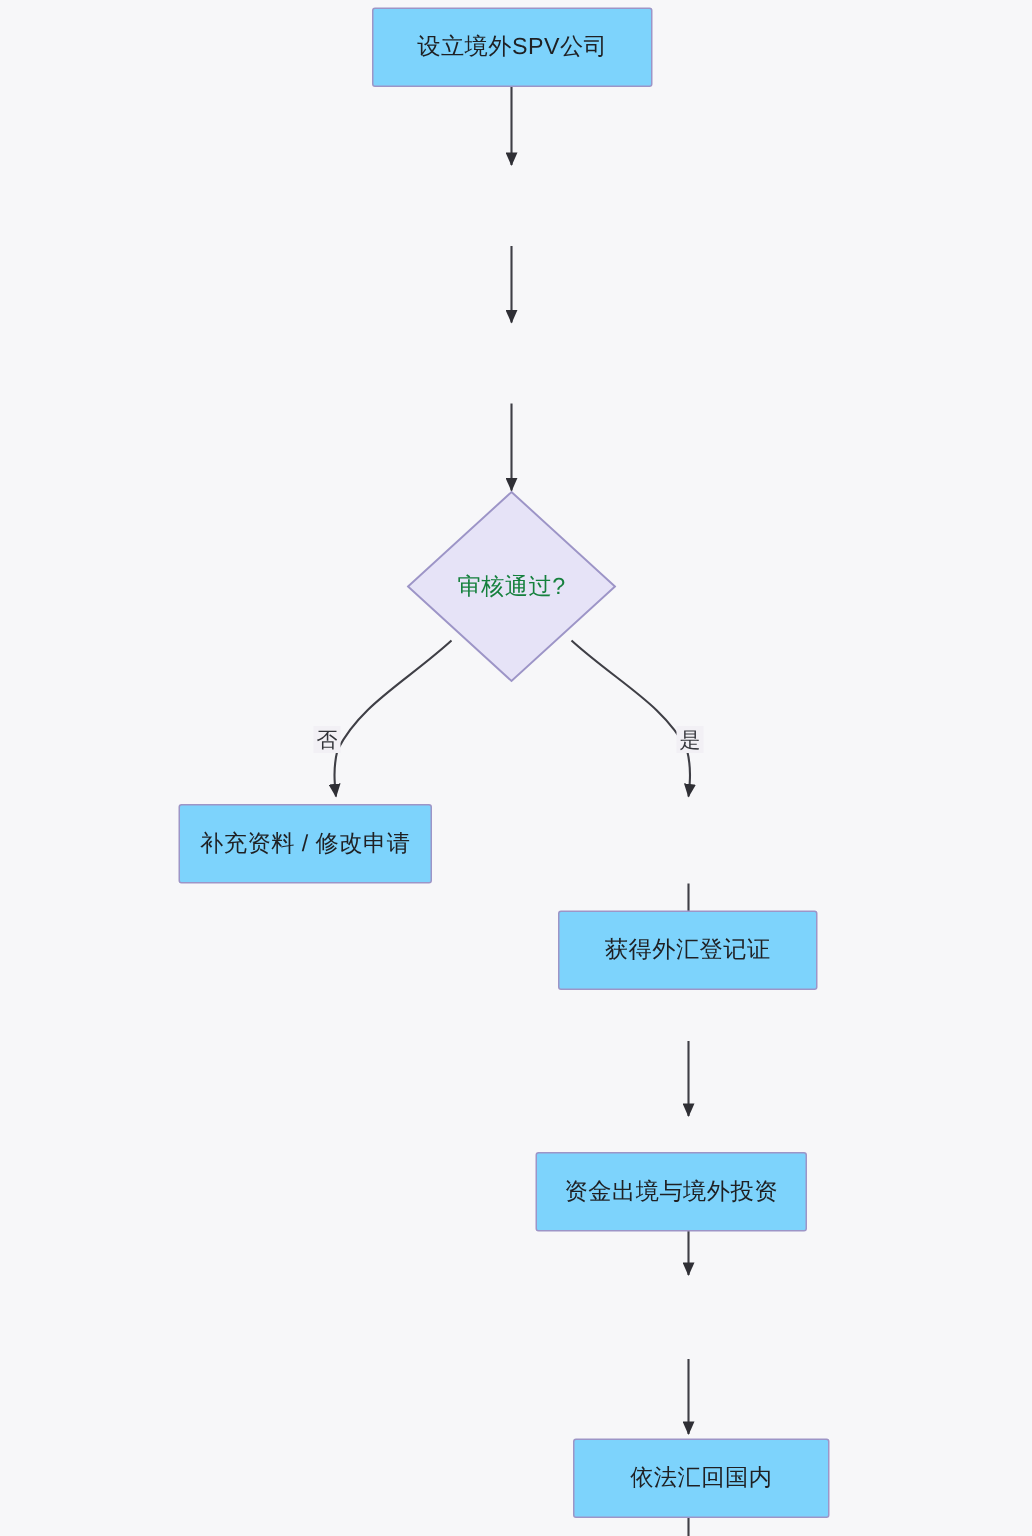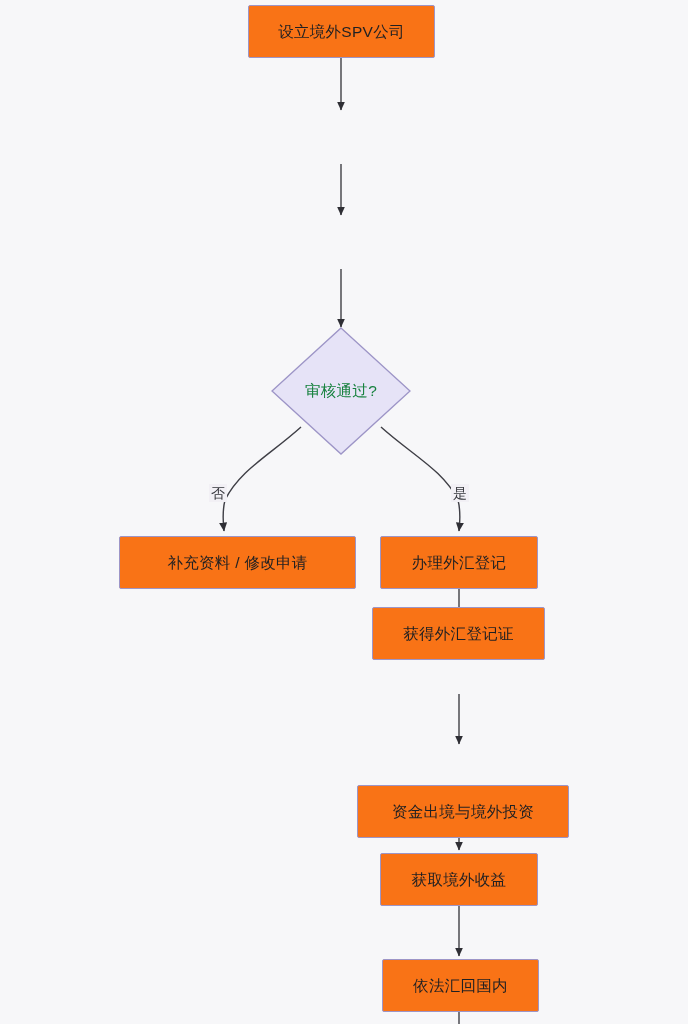--- a/index.html
+++ b/index.html
@@ -22,21 +22,21 @@
     position: absolute;
     left: 0;
     top: 0;
     width: 688px;
     height: 1024px;
     pointer-events: none;
   }
   .node {
     position: absolute;
     box-sizing: border-box;
-    background: #f97316;
+    background: #7dd3fc;
     border: 1.2px solid #9d95c7;
     border-radius: 2px;
     display: flex;
     align-items: center;
     justify-content: center;
     color: #1f2023;
     font-size: 15.5px;
     letter-spacing: 0.3px;
     white-space: nowrap;
   }
@@ -121,37 +121,31 @@
     <svg class="decision-shape" viewBox="0 0 140 128" preserveAspectRatio="none" xmlns="http://www.w3.org/2000/svg">
       <polygon points="70,1 139,64 70,127 1,64" fill="#e6e3f7" stroke="#9d95c7" stroke-width="1.3"></polygon>
     </svg>
     <div class="decision-text">审核通过?</div>
   </div>
 
   <div class="edge-label" style="left:209px; top:484px;">否</div>
 
   <div class="edge-label" style="left:451px; top:484px;">是</div>
 
-  <div class="node" style="left:119px; top:536px; width:237px; height:53px;">
+  <div class="node" style="left:119px; top:536px; width:169px; height:53px;">
     <span class="node-label">补充资料 / 修改申请</span>
   </div>
 
-  <div class="node" style="left:380px; top:536px; width:158px; height:53px;">
-    <span class="node-label">办理外汇登记</span>
-  </div>
 
   <div class="node" style="left:372px; top:607px; width:173px; height:53px;">
     <span class="node-label">获得外汇登记证</span>
   </div>
 
-  <div class="node" style="left:357px; top:785px; width:212px; height:53px;">
+  <div class="node" style="left:357px; top:768px; width:181px; height:53px;">
     <span class="node-label">资金出境与境外投资</span>
   </div>
 
-  <div class="node" style="left:380px; top:853px; width:158px; height:53px;">
-    <span class="node-label">获取境外收益</span>
-  </div>
 
-  <div class="node" style="left:382px; top:959px; width:157px; height:53px;">
+  <div class="node" style="left:382px; top:959px; width:171px; height:53px;">
     <span class="node-label">依法汇回国内</span>
   </div>
 
 </div>
 
 </body></html>

